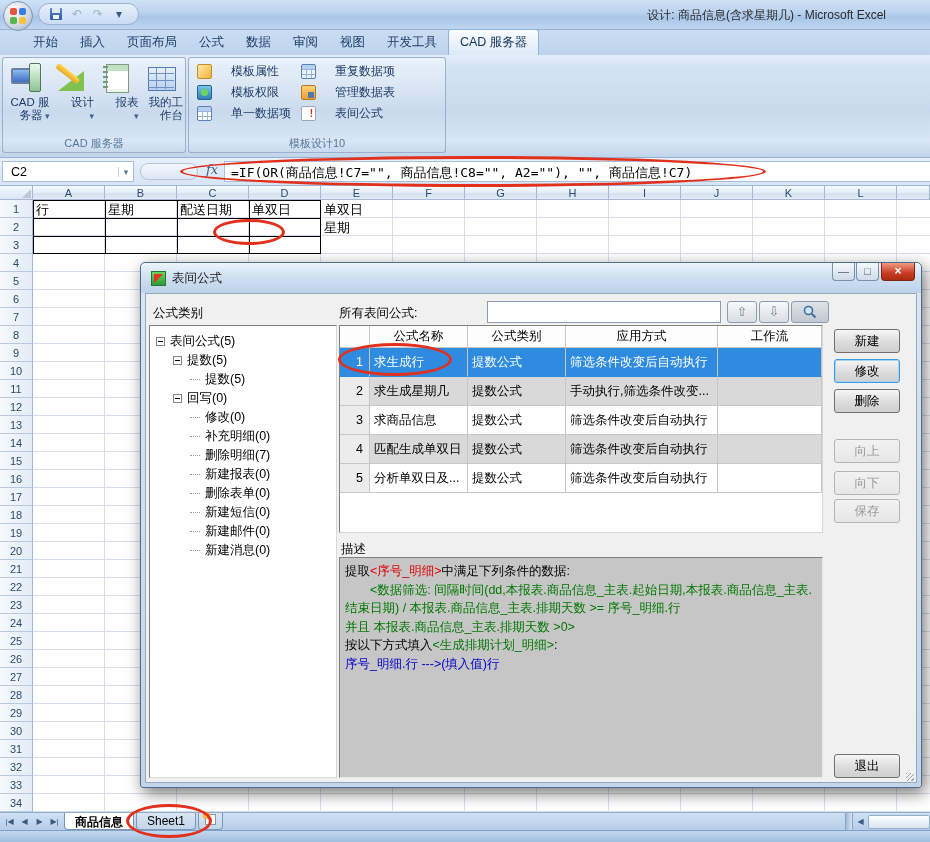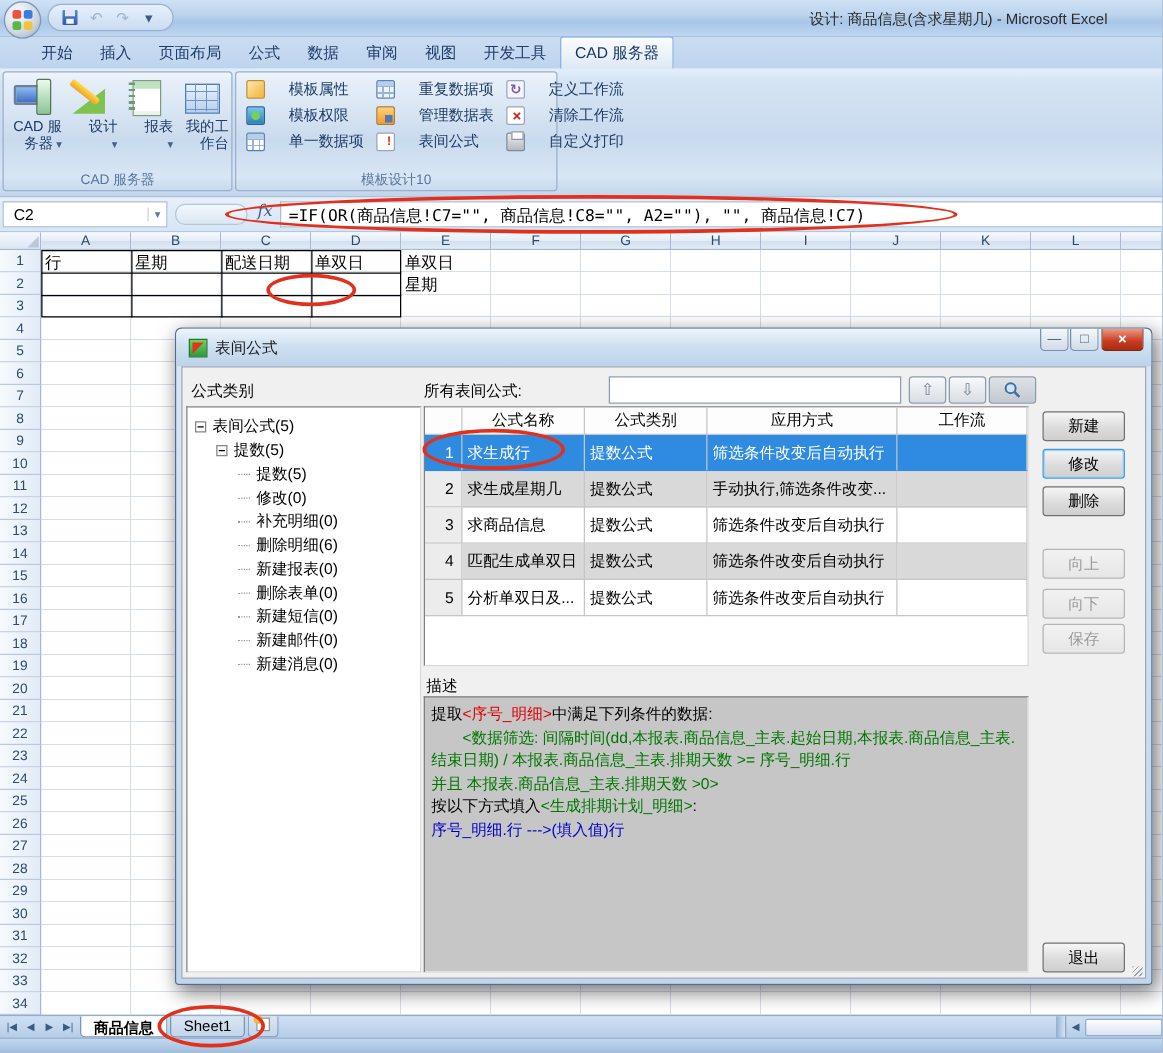--- a/index.html
+++ b/index.html
@@ -285,34 +285,20 @@
               <span class="ricon repeat-data-item-icon"></span>
               <span>重复数据项</span>
             </div>
             <div class="sbtn">
               <span class="ricon manage-data-table-icon"></span>
               <span>管理数据表</span>
             </div>
             <div class="sbtn">
               <span class="ricon intertable-formula-icon"></span>
               <span>表间公式</span>
-            </div>
-          </div>
-          <div class="scol">
-            <div class="sbtn">
-              <span class="ricon define-workflow-icon"></span>
-              <span>定义工作流</span>
-            </div>
-            <div class="sbtn">
-              <span class="ricon clear-workflow-icon"></span>
-              <span>清除工作流</span>
-            </div>
-            <div class="sbtn">
-              <span class="ricon custom-print-icon"></span>
-              <span>自定义打印</span>
             </div>
           </div>
         </div>
       <div class="glabel">模板设计10</div>
     </div>
   </div>
 
   <div class="fbar">
     <div class="namebox">
       <span class="nbval">C2</span>
@@ -435,31 +421,35 @@
           <span class="tlabel">表间公式(5)</span>
         </div>
         <div class="trow" style="padding-left: 23px;">
           <span class="expbox"></span>
           <span class="tlabel">提数(5)</span>
         </div>
         <div class="trow" style="padding-left: 40px;">
           <span class="leafdash"></span>
           <span class="tlabel">提数(5)</span>
         </div>
+        <div class="trow" style="padding-left: 23px;">
+          <span class="expbox"></span>
+          <span class="tlabel">回写(0)</span>
+        </div>
         <div class="trow" style="padding-left: 40px;">
           <span class="leafdash"></span>
           <span class="tlabel">修改(0)</span>
         </div>
         <div class="trow" style="padding-left: 40px;">
           <span class="leafdash"></span>
           <span class="tlabel">补充明细(0)</span>
         </div>
         <div class="trow" style="padding-left: 40px;">
           <span class="leafdash"></span>
-          <span class="tlabel">删除明细(6)</span>
+          <span class="tlabel">删除明细(7)</span>
         </div>
         <div class="trow" style="padding-left: 40px;">
           <span class="leafdash"></span>
           <span class="tlabel">新建报表(0)</span>
         </div>
         <div class="trow" style="padding-left: 40px;">
           <span class="leafdash"></span>
           <span class="tlabel">删除表单(0)</span>
         </div>
         <div class="trow" style="padding-left: 40px;">

